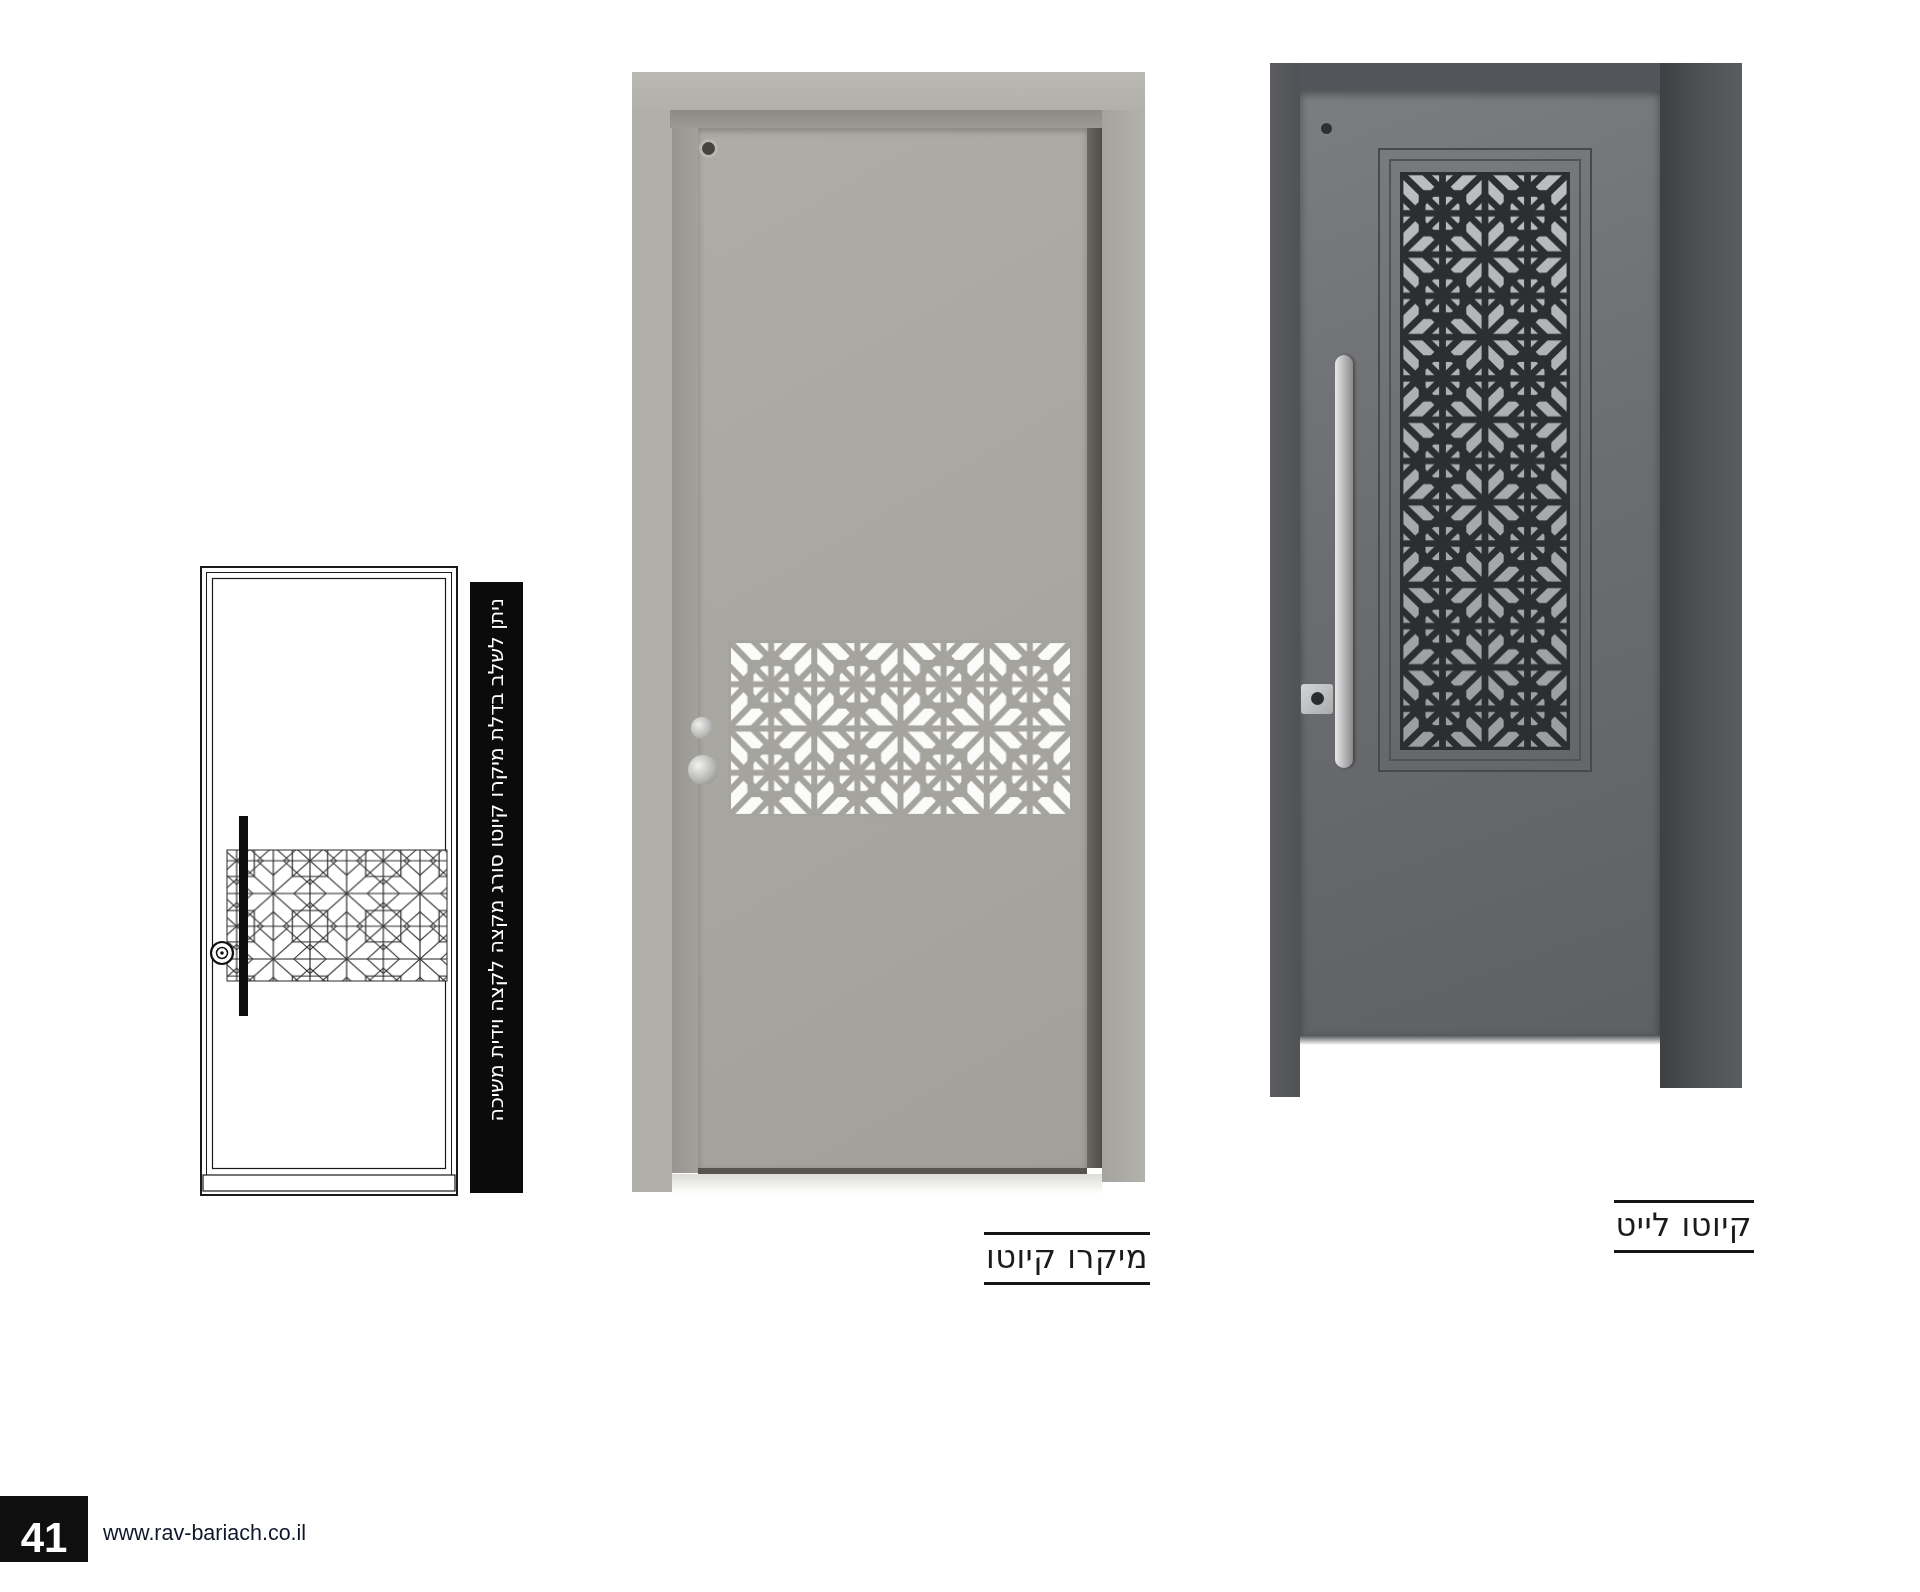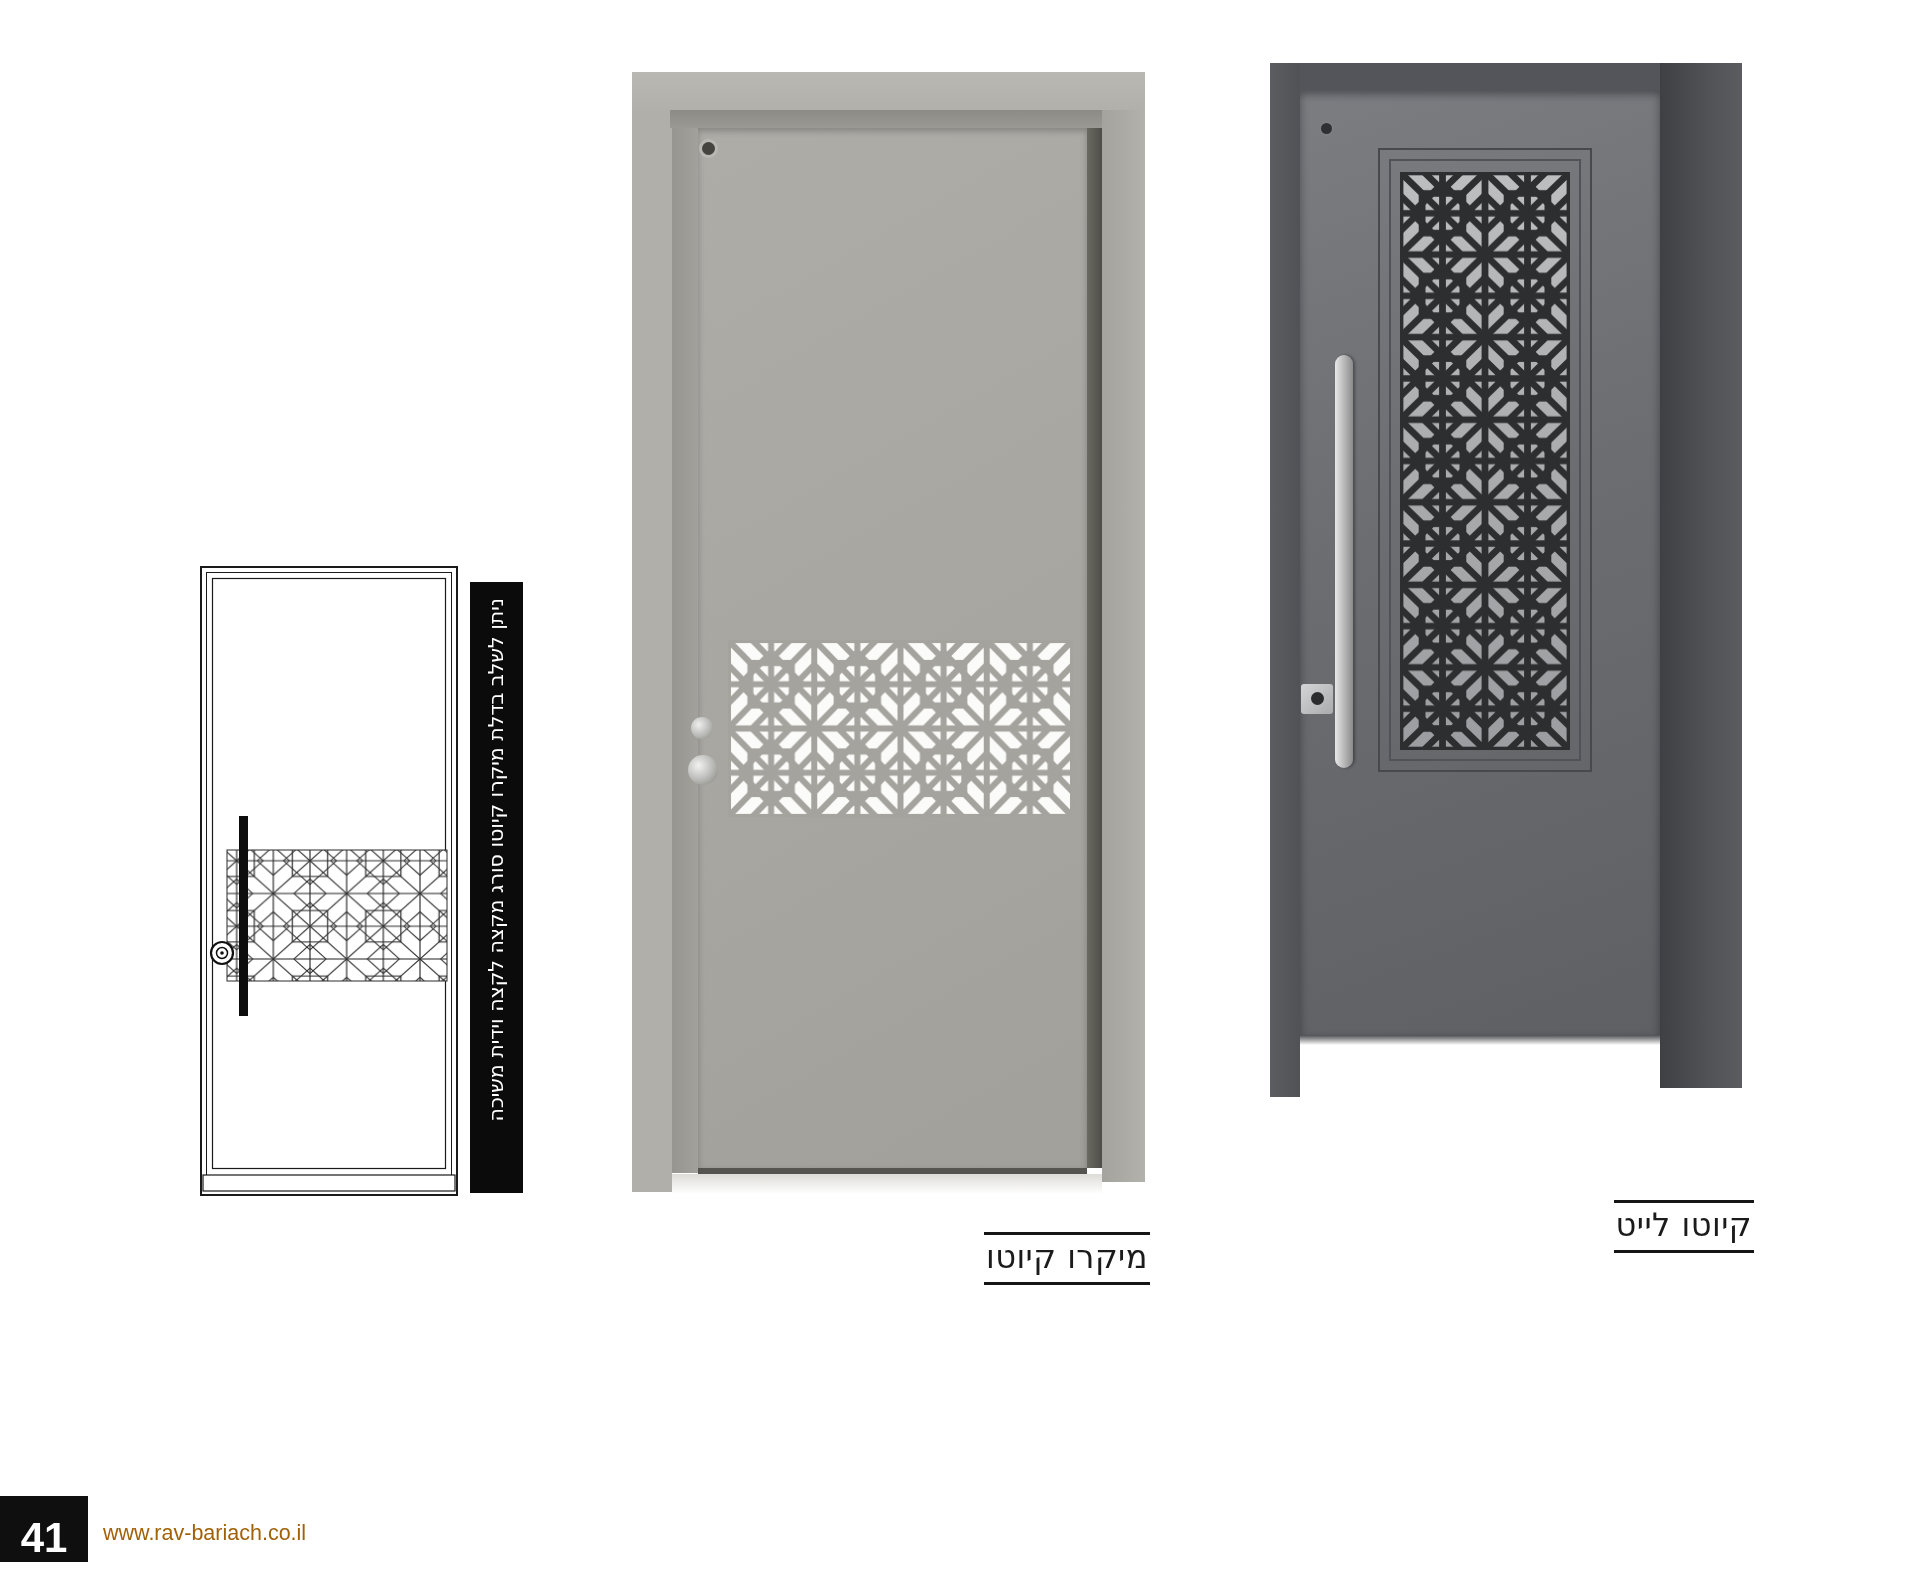--- a/index.html
+++ b/index.html
@@ -65,21 +65,21 @@
   .block-right{right:166px;top:1200px;width:620px;}
   .product-title{display:inline-block;font-size:32px;font-weight:400;letter-spacing:.5px;
                  border-top:3px solid #161616;border-bottom:3px solid #161616;
                  padding:3px 2px 6px 2px;margin:0;}
   .product-desc{margin:12px 0 0 0;font-size:23.5px;line-height:37px;}
 
   
   .page-box{left:0;top:1496px;width:88px;height:66px;background:#0f0f0f;color:#ffffff;
             display:flex;align-items:flex-end;justify-content:center;
             font-size:42px;font-weight:700;font-family:"Liberation Sans",sans-serif;}
-  .site-url{left:103px;top:1500px;height:66px;line-height:66px;font-size:21.5px;color:#a16207;
+  .site-url{left:103px;top:1500px;height:66px;line-height:66px;font-size:21.5px;color:#0f172a;
             font-family:"Liberation Sans",sans-serif;}
 </style>
 </head>
 <body>
 
 <div class="page">
 
   <svg class="abs drawing" width="258" height="630" viewBox="0 0 258 630">
     <defs>
       <pattern id="p-draw" width="73.33" height="65.5" patternUnits="userSpaceOnUse">

